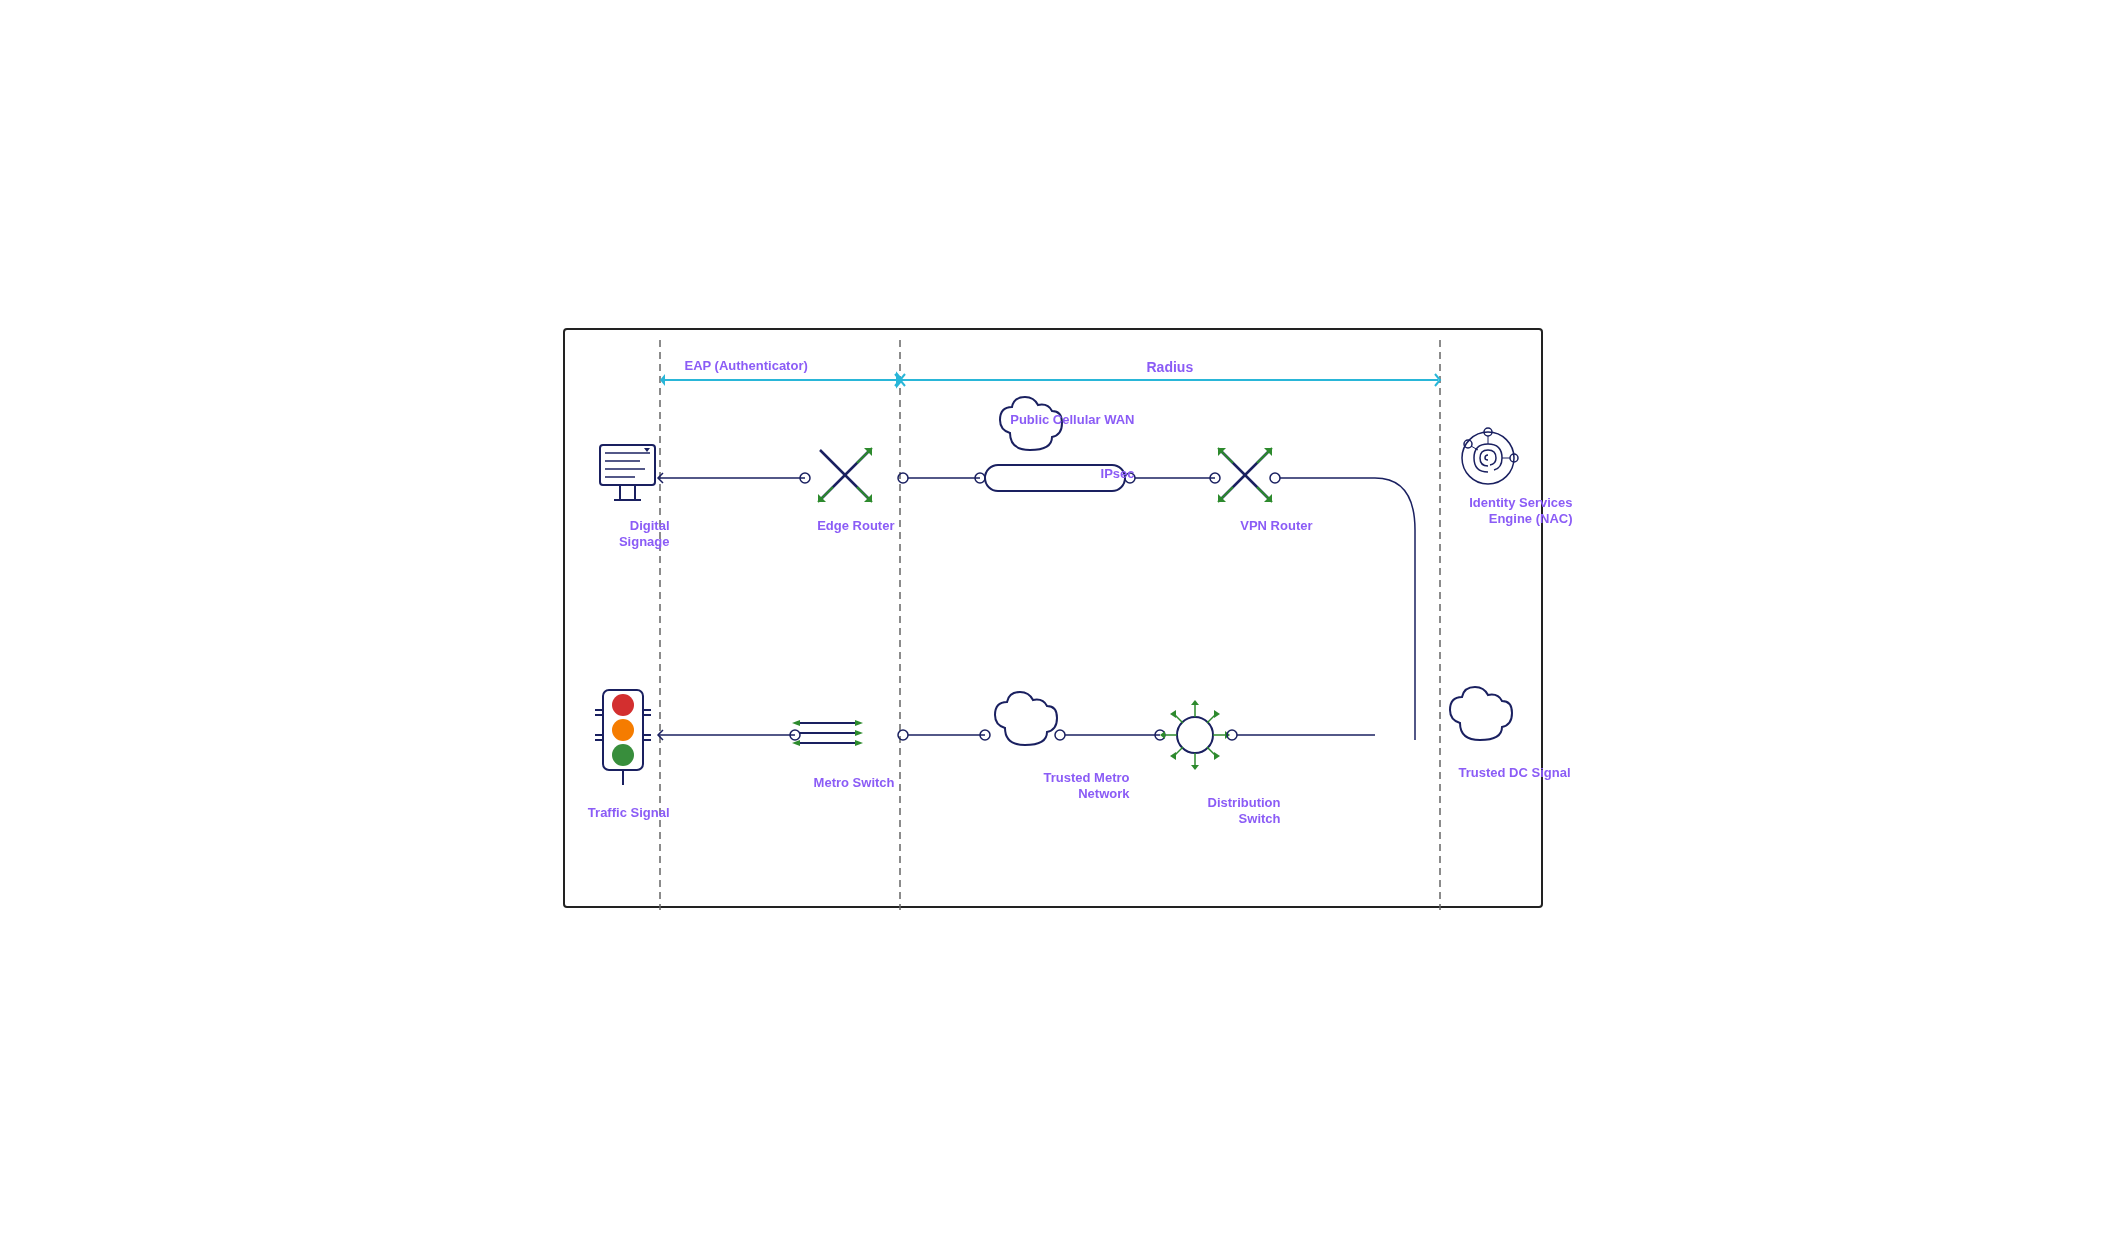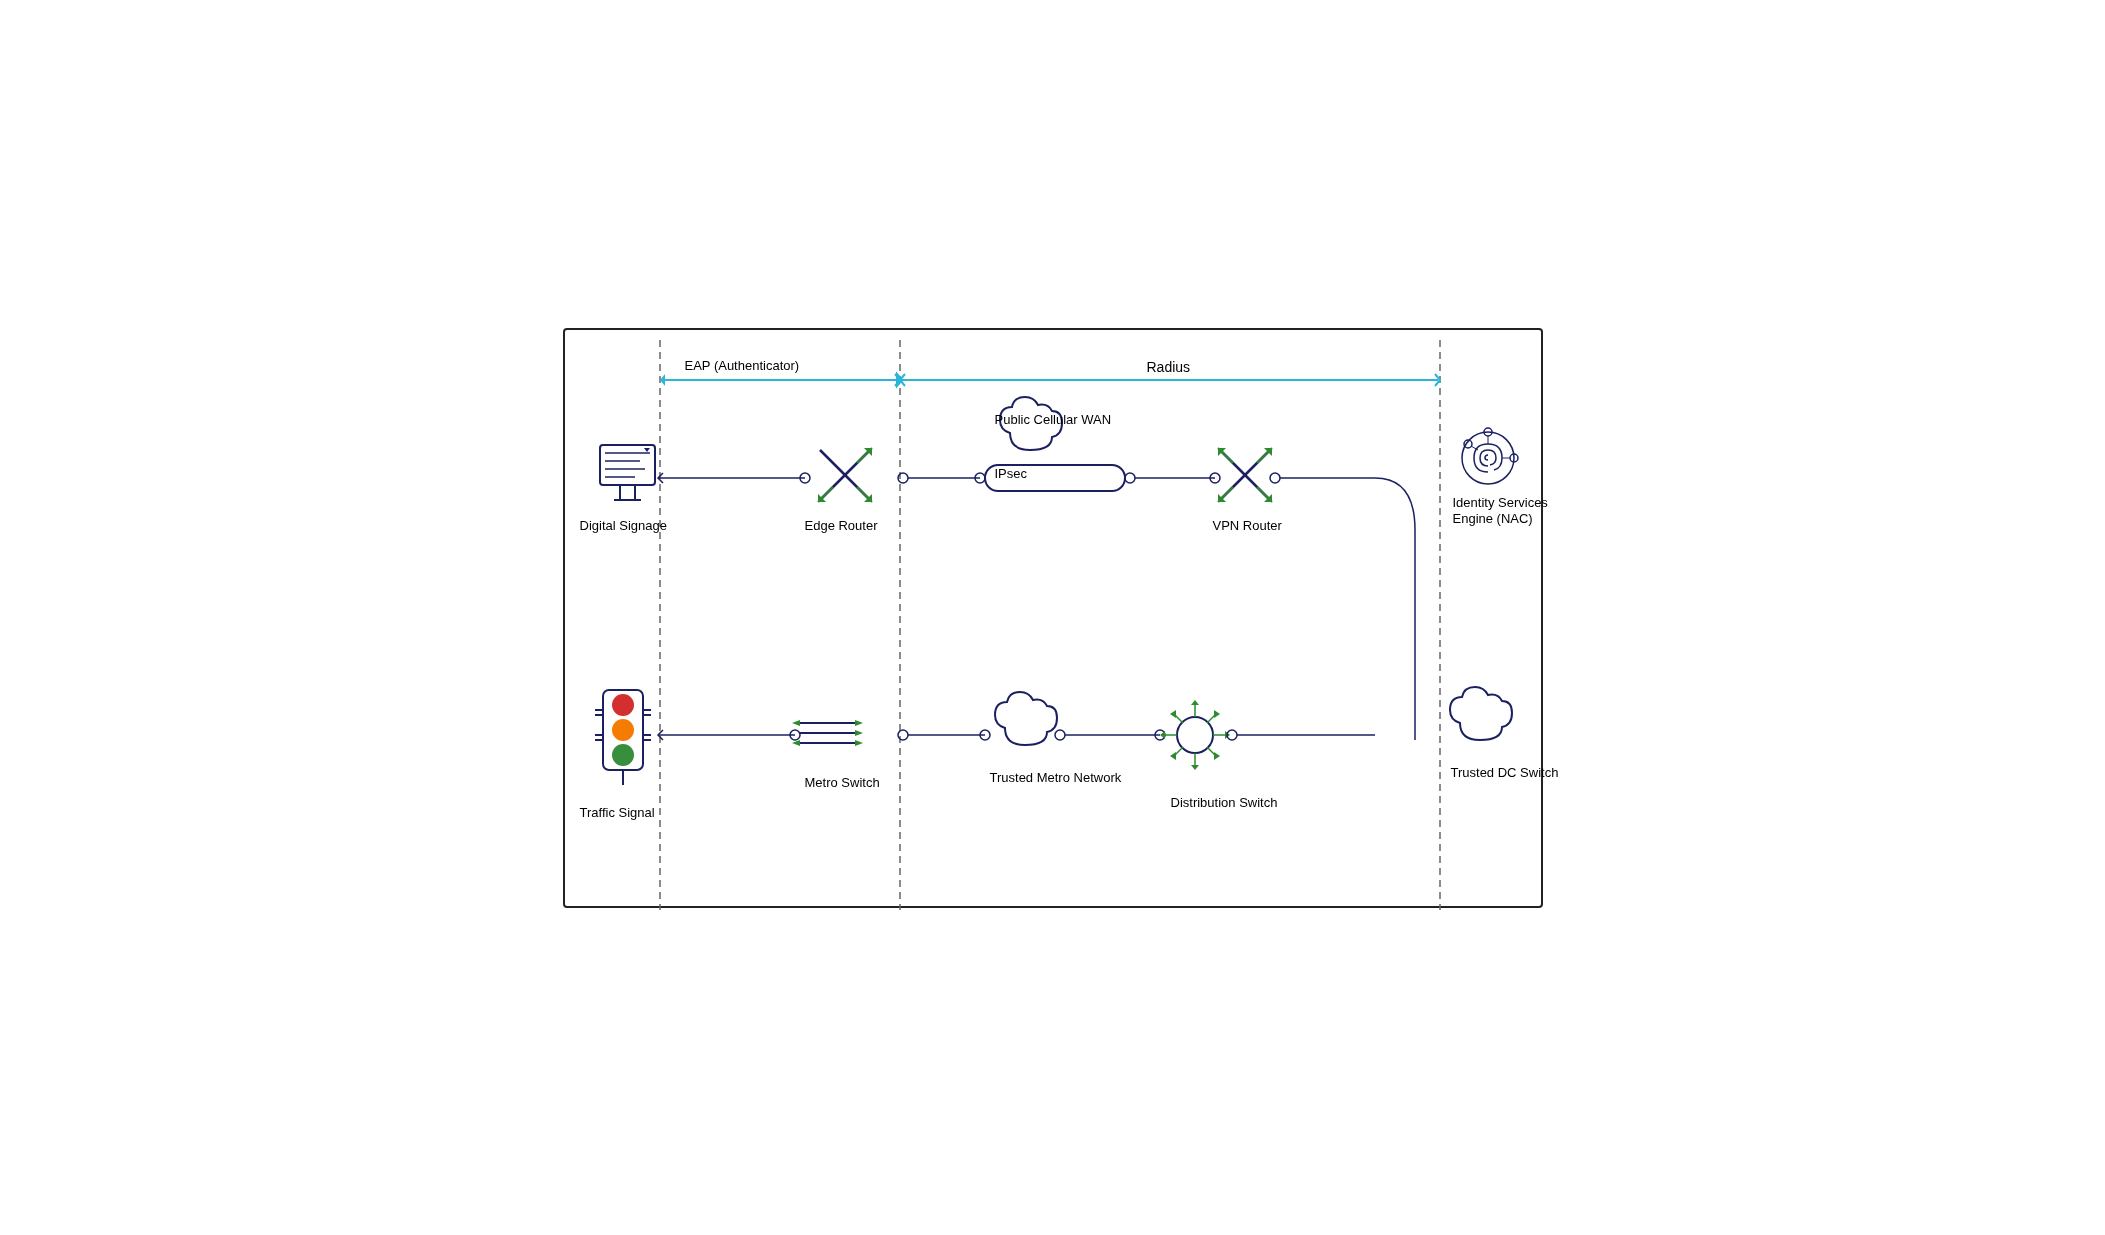--- a/index.html
+++ b/index.html
@@ -16,24 +16,24 @@
       border: 2.5px solid #222;
       width: 980px;
       height: 580px;
       position: relative;
       background: #fff;
       border-radius: 4px;
     }
     
     .label {
       position: absolute;
-      text-align: left;
+      text-align: right;
       font-size: 13px;
-      color: #000000;
-      font-weight: 400;
+      color: #8b5cf6;
+      font-weight: 700;
       line-height: 1.3;
       z-index: 5;
     }
   </style>
 </head>
 <body>
 
 <div class="diagram-container">
 
   <svg width="980" height="580" style="position:absolute;top:0;left:0;z-index:2;">
@@ -266,15 +266,15 @@
   <div class="label" style="top:165px;left:888px;width:120px;line-height:1.3;">Identity Services Engine (NAC)</div>
 
   <div class="label" style="top:475px;left:15px;width:90px;">Traffic Signal</div>
 
   <div class="label" style="top:445px;left:240px;width:90px;">Metro Switch</div>
 
   <div class="label" style="top:440px;left:425px;width:140px;">Trusted Metro Network</div>
 
   <div class="label" style="top:465px;left:600px;width:110px;margin-left:6px;">Distribution Switch</div>
 
-  <div class="label" style="top:435px;left:886px;width:120px;">Trusted DC Switch</div>
+  <div class="label" style="top:435px;left:886px;width:120px;">Trusted DC Signal</div>
 
 </div>
 
 </body></html>

